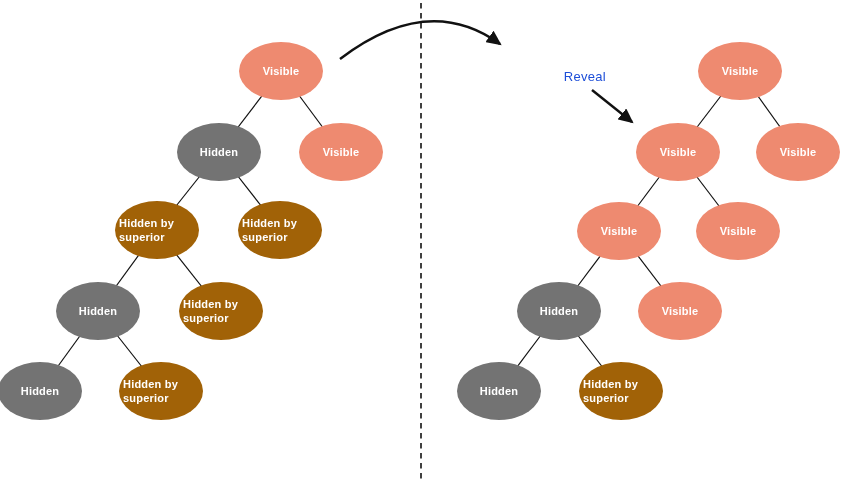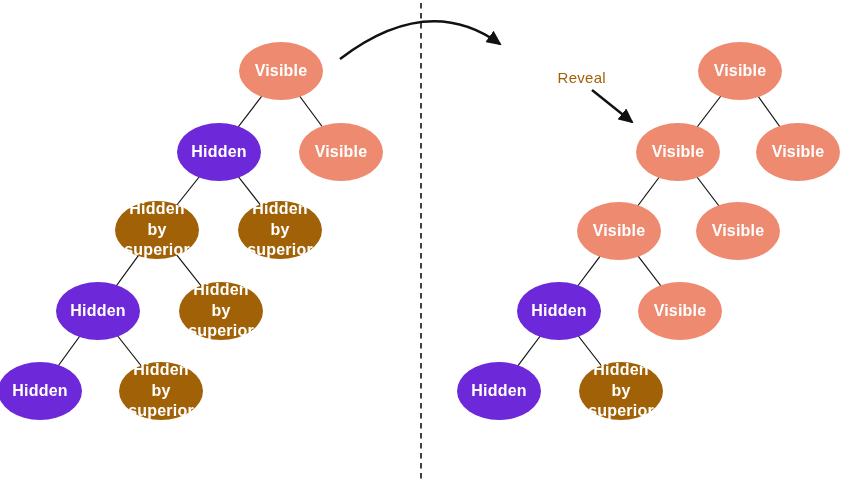--- a/index.html
+++ b/index.html
@@ -22,41 +22,41 @@
     height: 482px;
   }
   .node {
     position: absolute;
     width: 84px;
     height: 58px;
     border-radius: 50%;
     display: flex;
     align-items: center;
     justify-content: center;
-    text-align: center;
+    text-align: left;
     color: #ffffff;
-    font-size: 16px;
+    font-size: 11px;
     font-weight: 700;
     letter-spacing: 0.2px;
     line-height: 1.3;
     padding: 0 4px;
     box-sizing: border-box;
   }
   .node.visible { background: #EE8A70; }
-  .node.hidden { background: #6d28d9; }
+  .node.hidden { background: #737373; }
   .node.hbs { background: #a16207; }
   .reveal-label {
     position: absolute;
     left: 548px;
     top: 69px;
     width: 58px;
     text-align: right;
-    font-size: 15px;
+    font-size: 13px;
     font-weight: 500;
-    color: #a16207;
+    color: #1d4ed8;
     letter-spacing: 0.3px;
   }
 </style>
 </head>
 <body>
 
 <div class="canvas">
 
   <svg class="edges-layer" viewBox="0 0 841 482">
     <defs>

